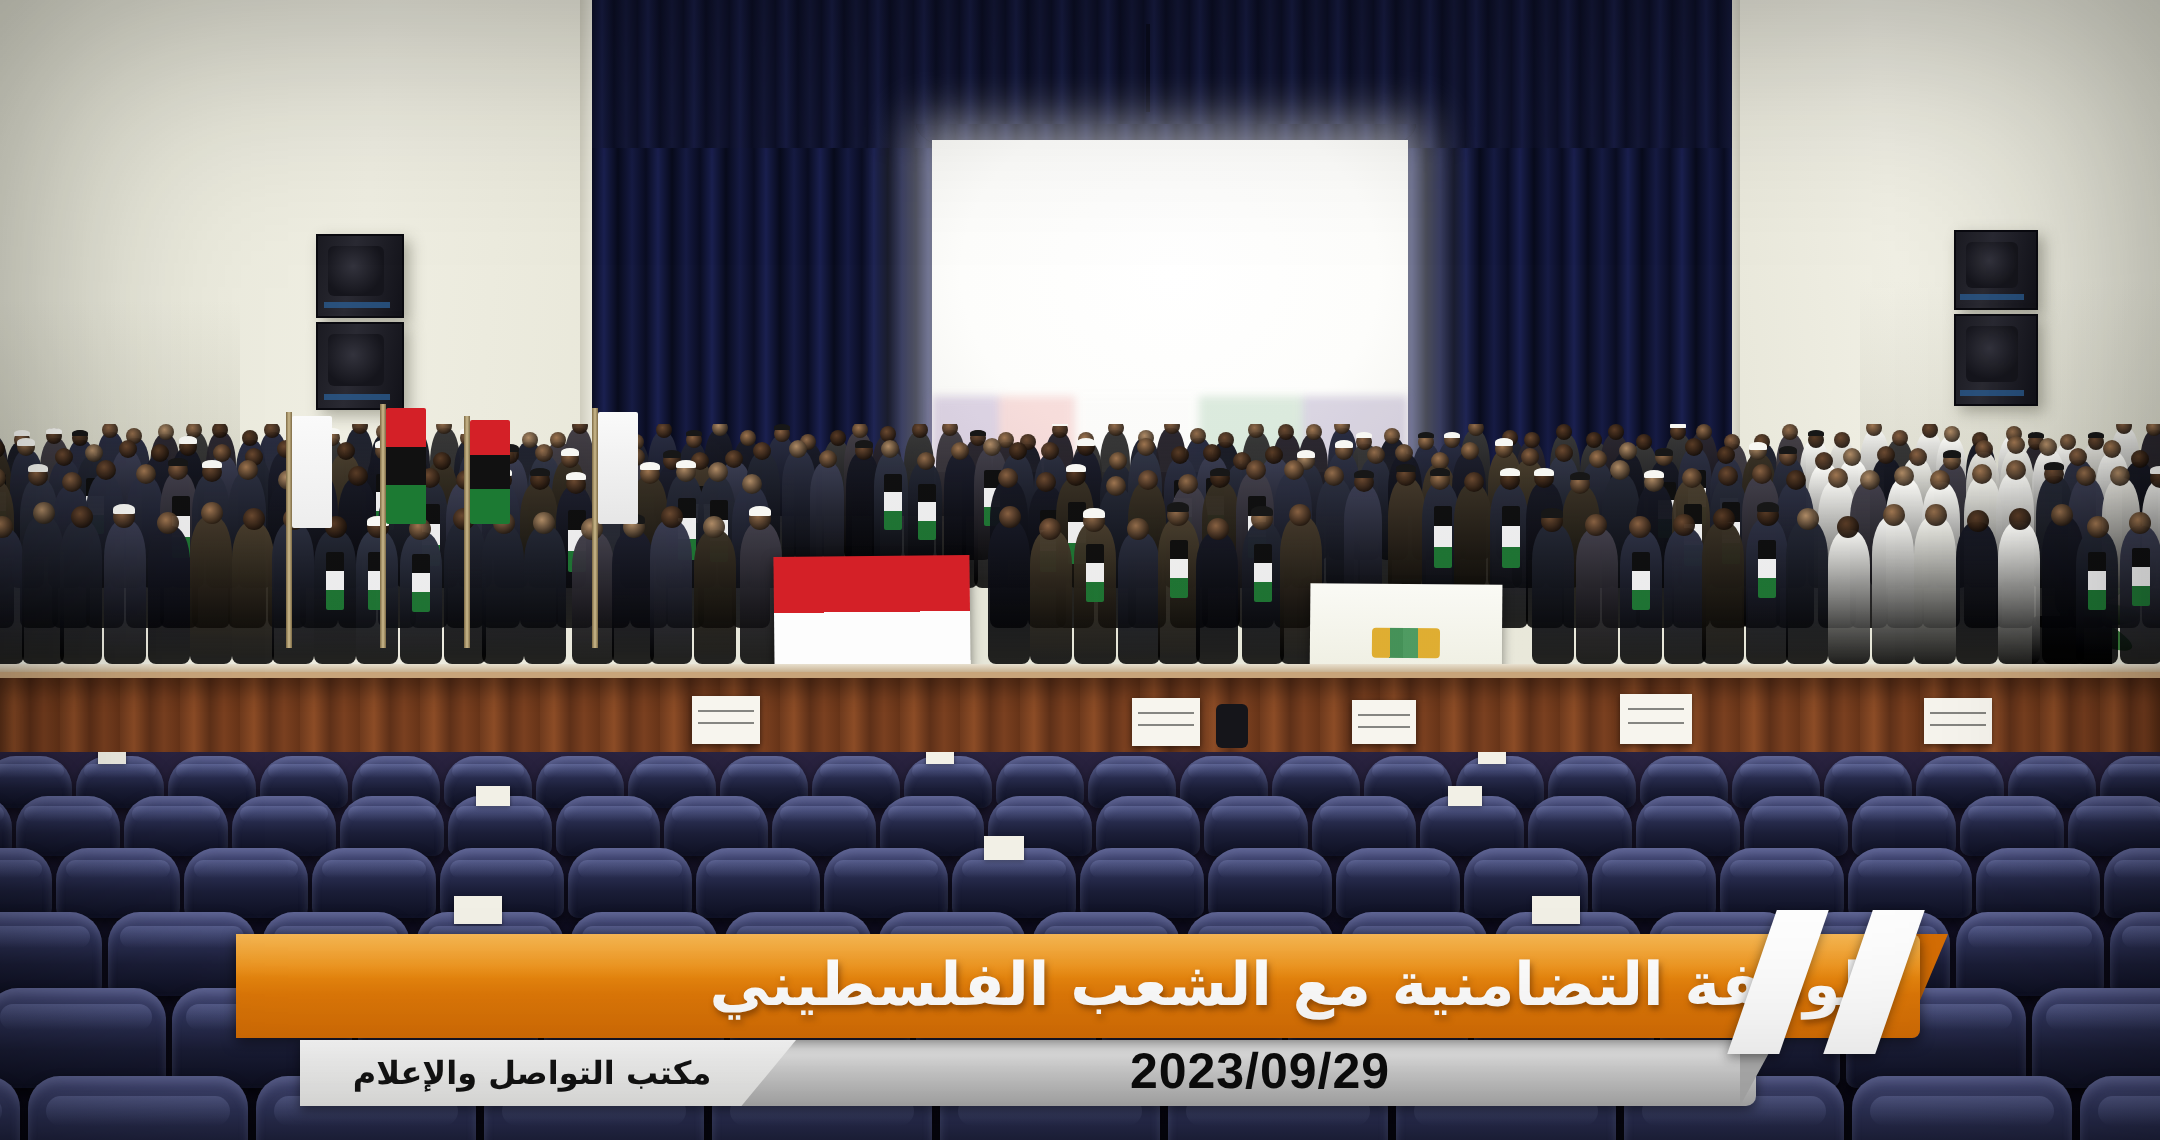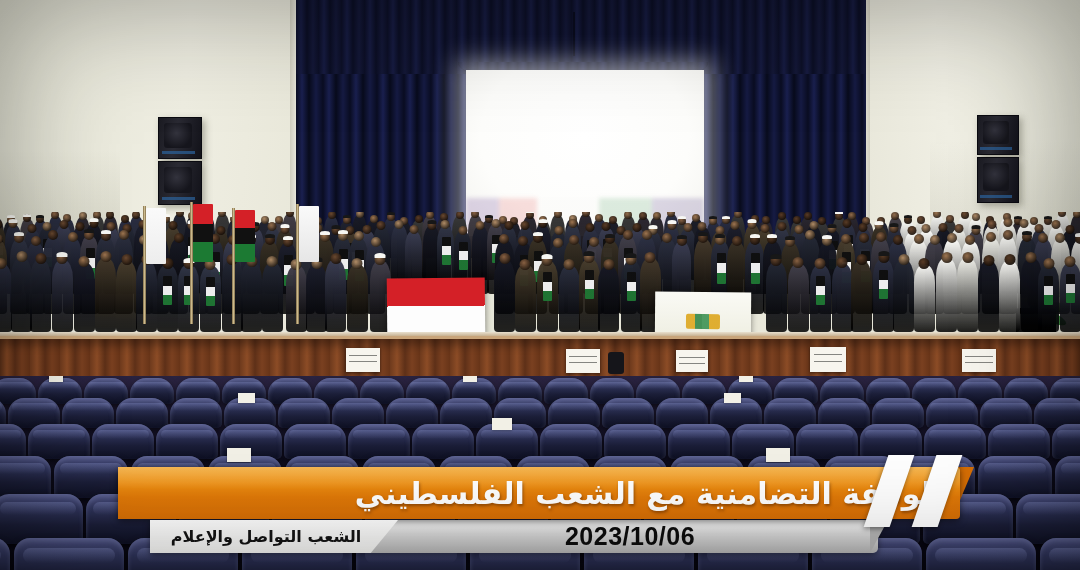--- a/index.html
+++ b/index.html
@@ -1494,19 +1494,19 @@
     <div class="title-strip">
       <div class="title-text">الوقفة التضامنية مع الشعب الفلسطيني</div>
     </div>
 
     <div class="slash-group">
       <div class="slash s1"></div>
       <div class="slash s2"></div>
     </div>
 
     <div class="office-wedge"></div>
-    <div class="office-text">الشعب التواصل والإعلام</div>
-    <div class="date-text">2023/10/06</div>
+    <div class="office-text">مكتب التواصل والإعلام</div>
+    <div class="date-text">2023/09/29</div>
 
   </div>
 
   <div class="vignette"></div>
 </div>
 
 </body></html>

